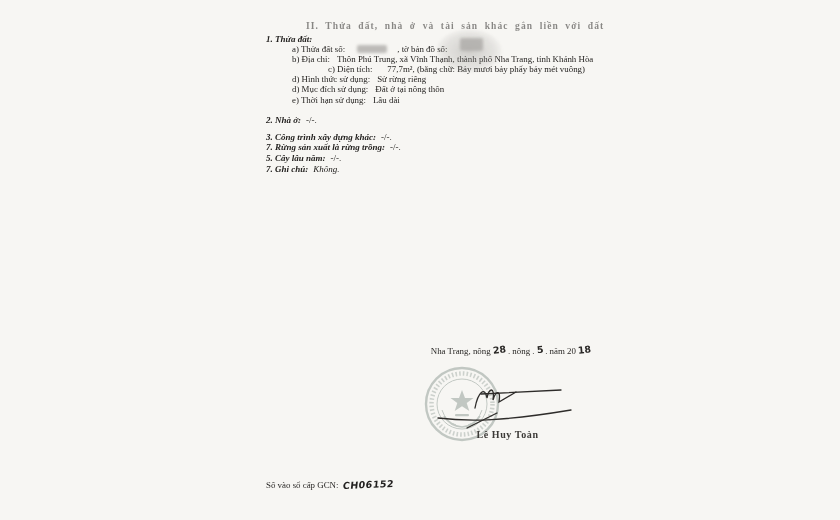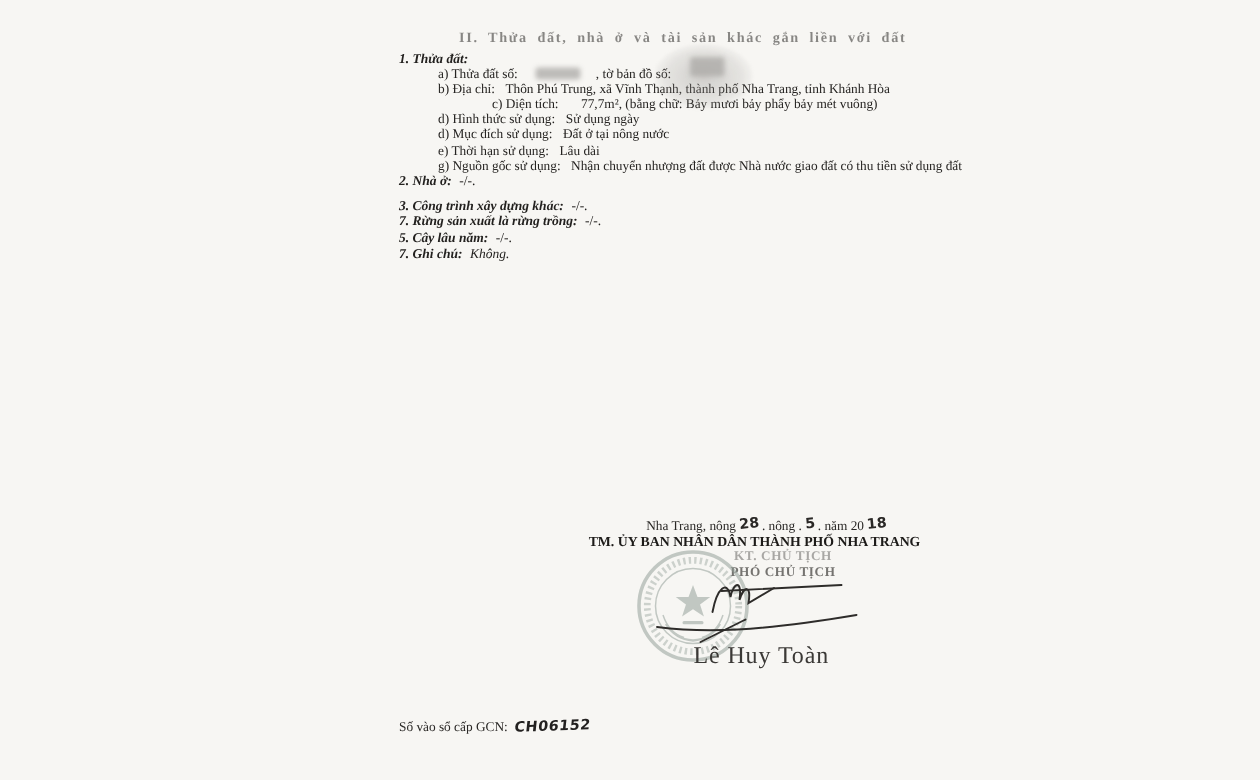--- a/index.html
+++ b/index.html
@@ -73,21 +73,21 @@
     font-size:8.8px;font-weight:bold;color:rgba(60,58,55,.42);
     letter-spacing:.4px;filter:blur(.3px);
   }
   .deputy{
     left:394px;top:376px;width:256px;text-align:center;
     font-size:8.8px;font-weight:bold;color:rgba(55,53,50,.68);
     letter-spacing:.4px;
   }
   .signer{
     left:450px;top:429px;width:115px;text-align:center;
-    font-size:16px;font-weight:normal;letter-spacing:.6px;color:#3b3936;
+    font-size:10px;font-weight:bold;letter-spacing:.6px;color:#3b3936;
   }
   
   .footer-line{
     left:266px;top:479px;font-size:8.9px;white-space:nowrap;color:#2a2826;
   }
   .footer-line .hw-gcn{
     display:inline-block;
     font-family:"DejaVu Sans",sans-serif;
     font-size:9.5px;font-weight:bold;color:#232120;
     transform:skewX(-8deg) rotate(-2deg);
@@ -110,34 +110,31 @@
 
   <div class="abs fline" style="top:53.7px">
     <span class="flabel">b) Địa chỉ:</span><span>Thôn Phú Trung, xã Vĩnh Thạnh, thành phố Nha Trang, tỉnh Khánh Hòa</span>
   </div>
 
   <div class="abs fline" style="top:64px">
     <span class="flabel mr15">c) Diện tích:</span><span>77,7m², (bằng chữ: Bảy mươi bảy phẩy bảy mét vuông)</span>
   </div>
 
   <div class="abs fline" style="top:74.2px">
-    <span class="flabel">d) Hình thức sử dụng:</span><span>Sử dụng ngày</span>
+    <span class="flabel">d) Hình thức sử dụng:</span><span>Sử rừng riêng</span>
   </div>
 
   <div class="abs fline" style="top:84.4px">
-    <span class="flabel">d) Mục đích sử dụng:</span><span>Đất ở tại nông nước</span>
+    <span class="flabel">d) Mục đích sử dụng:</span><span>Đất ở tại nông thôn</span>
   </div>
 
   <div class="abs fline" style="top:94.6px">
     <span class="flabel">e) Thời hạn sử dụng:</span><span>Lâu dài</span>
   </div>
 
-  <div class="abs fline wrap" style="top:104.8px">
-    <span class="flabel">g) Nguồn gốc sử dụng:</span><span>Nhận chuyển nhượng đất được Nhà nước giao đất có thu tiền sử dụng đất</span>
-  </div>
 
   <div class="abs num-head" style="top:115px">
     <span>2. Nhà ở:</span><span class="val rm">-/-.</span>
   </div>
   <div class="abs num-head" style="top:132px">
     <span>3. Công trình xây dựng khác:</span><span class="val rm">-/-.</span>
   </div>
   <div class="abs num-head" style="top:141.7px">
     <span>7. Rừng sản xuất là rừng trồng:</span><span class="val rm">-/-.</span>
   </div>
@@ -148,23 +145,20 @@
     <span>7. Ghi chú:</span><span class="val it">Không.</span>
   </div>
 
   <div class="abs smudge"></div>
   <div class="abs redact gray-block"></div>
 
   <div class="abs date-line">
     <span>Nha Trang, nông</span><span class="hw">28</span><span>. nông .</span><span class="hw">5</span><span>. năm 20</span><span class="hw">18</span>
   </div>
 
-  <div class="abs authority">TM. ỦY BAN NHÂN DÂN THÀNH PHỐ NHA TRANG</div>
-  <div class="abs on-behalf">KT. CHỦ TỊCH</div>
-  <div class="abs deputy">PHÓ CHỦ TỊCH</div>
 
   <svg class="abs" style="left:422px;top:364px;opacity:.5" width="84" height="84" viewBox="0 0 84 84">
     <g stroke="#8d9a93" fill="none">
       <circle cx="40" cy="40" r="36" stroke-width="2.4"></circle>
       <circle cx="40" cy="40" r="25" stroke-width="1"></circle>
       <circle cx="40" cy="40" r="30.5" stroke-width="4.5" stroke-dasharray="1.6 2.1" opacity=".8"></circle>
       <path d="M22,52 Q28,62 40,63 Q52,62 58,52" stroke-width="1.6"></path>
       <path d="M20,46 Q24,58 34,61" stroke-width="1"></path>
       <path d="M60,46 Q56,58 46,61" stroke-width="1"></path>
     </g>

